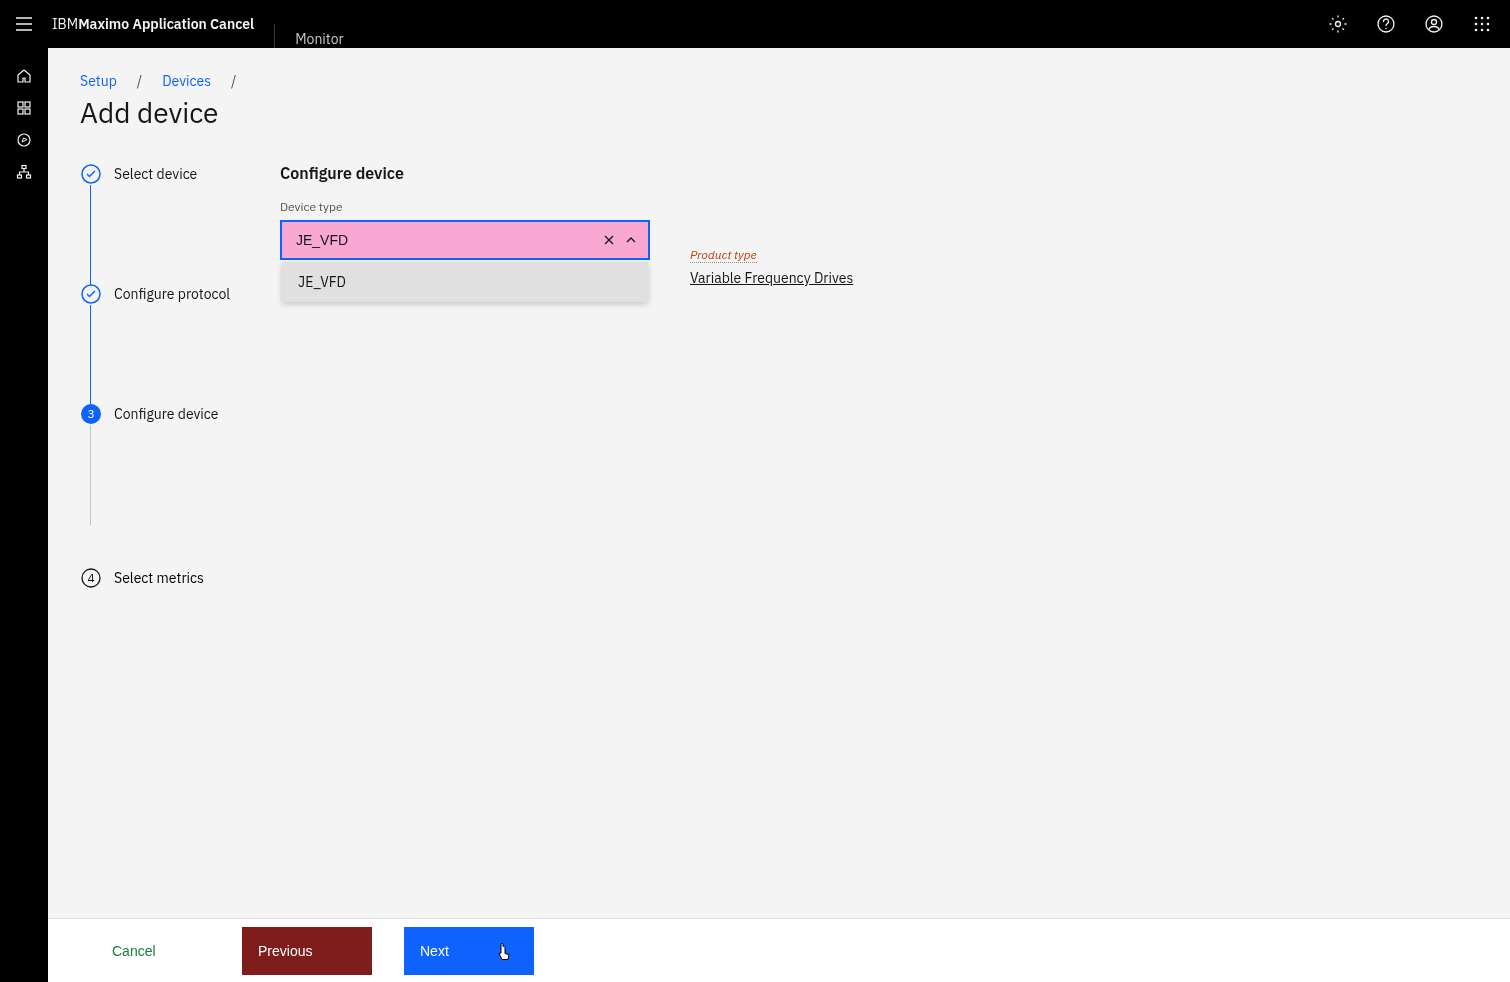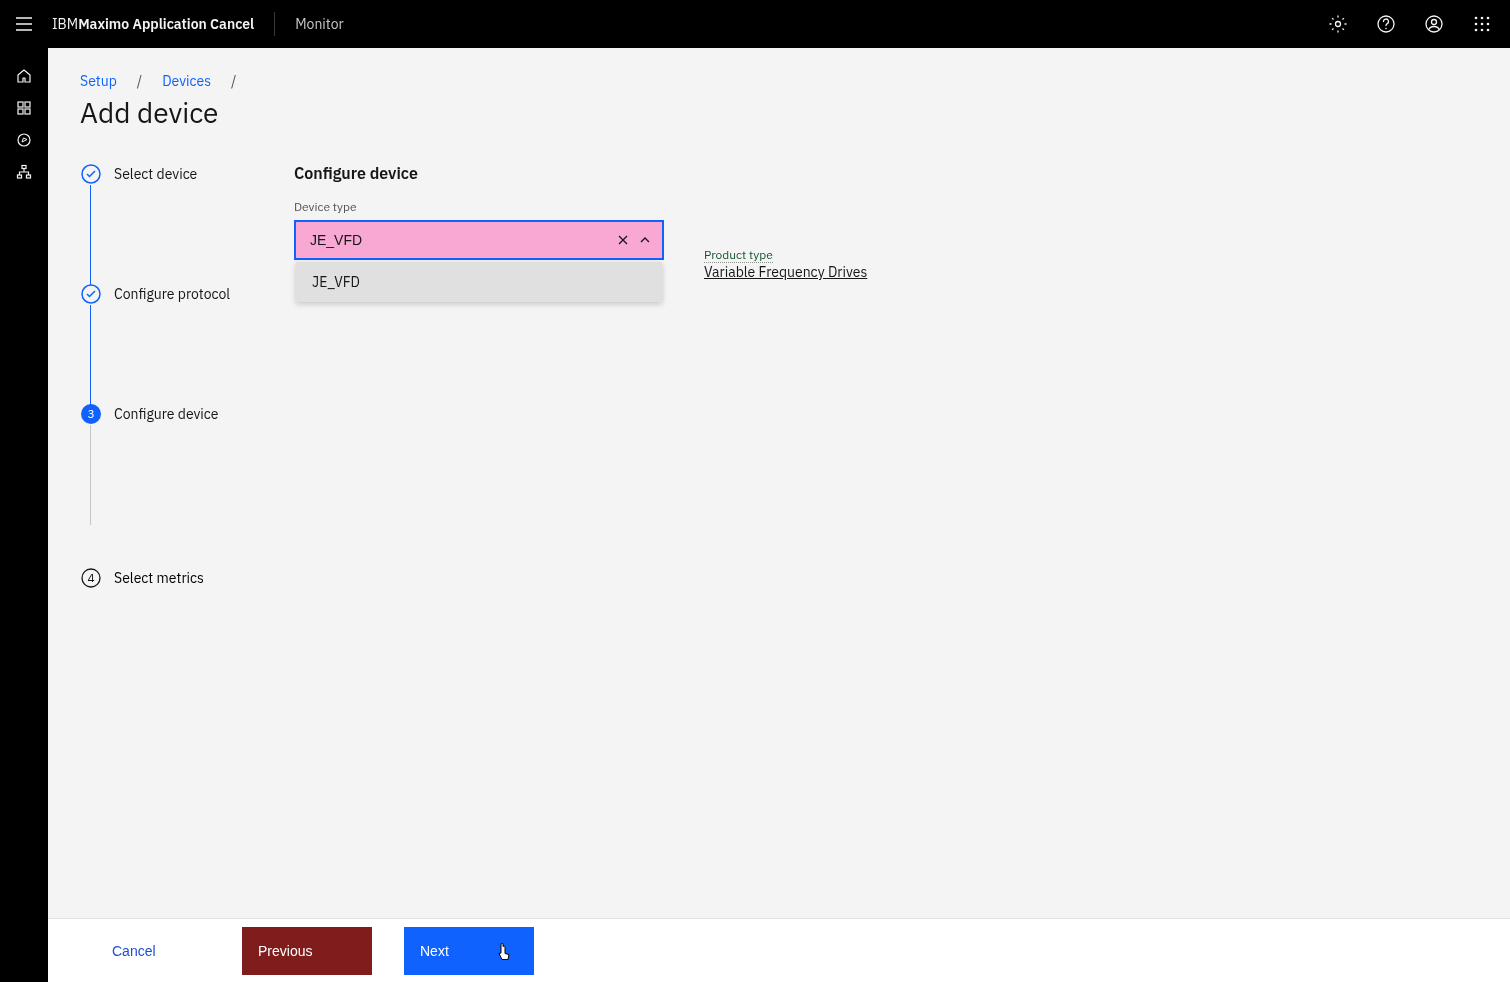--- a/index.html
+++ b/index.html
@@ -15,21 +15,21 @@
   
   .header {
     position: fixed; top:0; left:0; right:0;
     height: 48px;
     background:#000;
     display:flex; align-items:center;
     color:#f4f4f4;
     padding:0 4px 0 0;
     z-index: 100;
   }
-  .hdr-left { display:flex; align-items:center; height:100%; }
+  .hdr-left { display:flex; align-items:flex-end; height:100%; }
   .hdr-btn {
     width:48px; height:48px;
     display:flex; align-items:center; justify-content:center;
     color:#f4f4f4;
     cursor:pointer;
   }
   .hdr-title {
     display:flex; align-items:center; height:100%;
     padding: 0 16px 0 4px;
     font-size:14px;
@@ -77,21 +77,21 @@
   }
   .breadcrumb a { color:#0f62fe; text-decoration:none; cursor:pointer; }
   .breadcrumb .sep { color:#525252; }
   .page-title {
     font-size:28px; font-weight:400; color:#161616;
   }
 
   .content-wrap {
     display:flex;
     padding: 24px 32px 0 32px;
-    gap: 34px;
+    gap: 20px;
   }
 
   
   .stepper { width: 180px; flex-shrink:0; position:relative; }
   .step { position:relative; padding-left:34px; height:120px; }
   .step:last-child { height:40px; }
   .step-line {
     position:absolute; left:10px; top:22px; bottom:-2px;
     width:1px; background:#0f62fe;
   }
@@ -146,23 +146,25 @@
   .dropdown-item {
     height:40px; display:flex; align-items:center;
     padding:0 16px;
     background:#e0e0e0;
     font-size:14px; color:#161616;
     cursor:pointer;
   }
 
   .meta-col { padding-top:82px; }
   .meta-label {
-    font-size:12px; color:#14532d;
+    font-size:12px; color:#c2410c;
     border-bottom:1px dotted #8d8d8d;
     display:inline-block;
+    margin-bottom:6px;
+    font-style:italic;
   }
   .meta-value { font-size:14px; color:#161616;text-decoration:underline; }
 
   
   .footer {
     position:absolute; bottom:0; left:0; right:0;
     height:64px;
     background:#fff;
     border-top:1px solid #e0e0e0;
     display:flex; align-items:center;
@@ -170,21 +172,21 @@
   }
   .btn {
     height:48px; min-width:130px;
     padding:0 16px;
     display:flex; align-items:center;
     font-size:14px;
     cursor:pointer;
     margin-right:16px;
     border:none;
   }
-  .btn.ghost { background:transparent; color:#1d4ed8; }
+  .btn.ghost { background:transparent; color:#15803d; }
   .btn.secondary { background:#7f1d1d; color:#fff; }
   .btn.primary { background:#0f62fe; color:#fff; position:relative;margin-left:16px; }
 
   svg { display:block; }
   .cursor { position:absolute; right:22px; top:16px; pointer-events:none; }
 </style>
 </head>
 <body>
 
 <div class="header">

